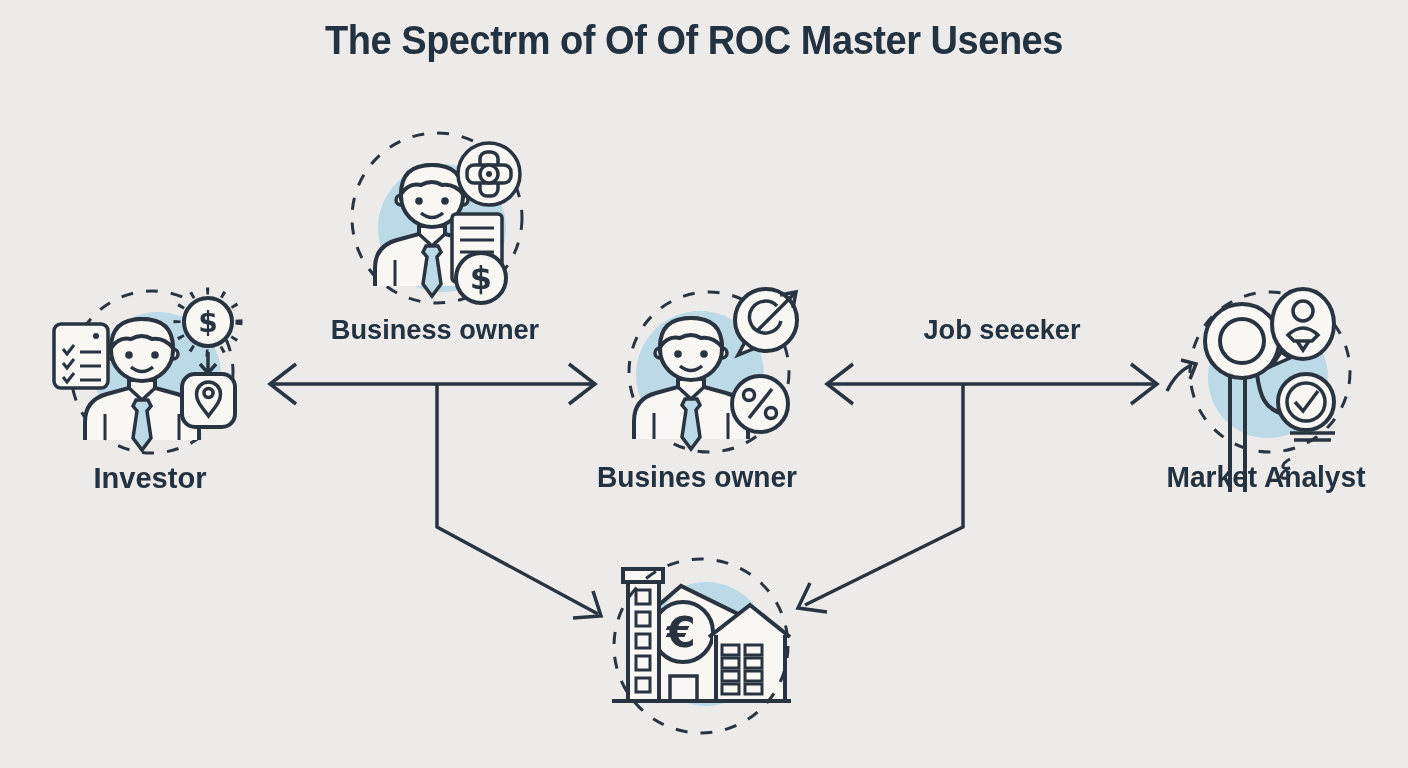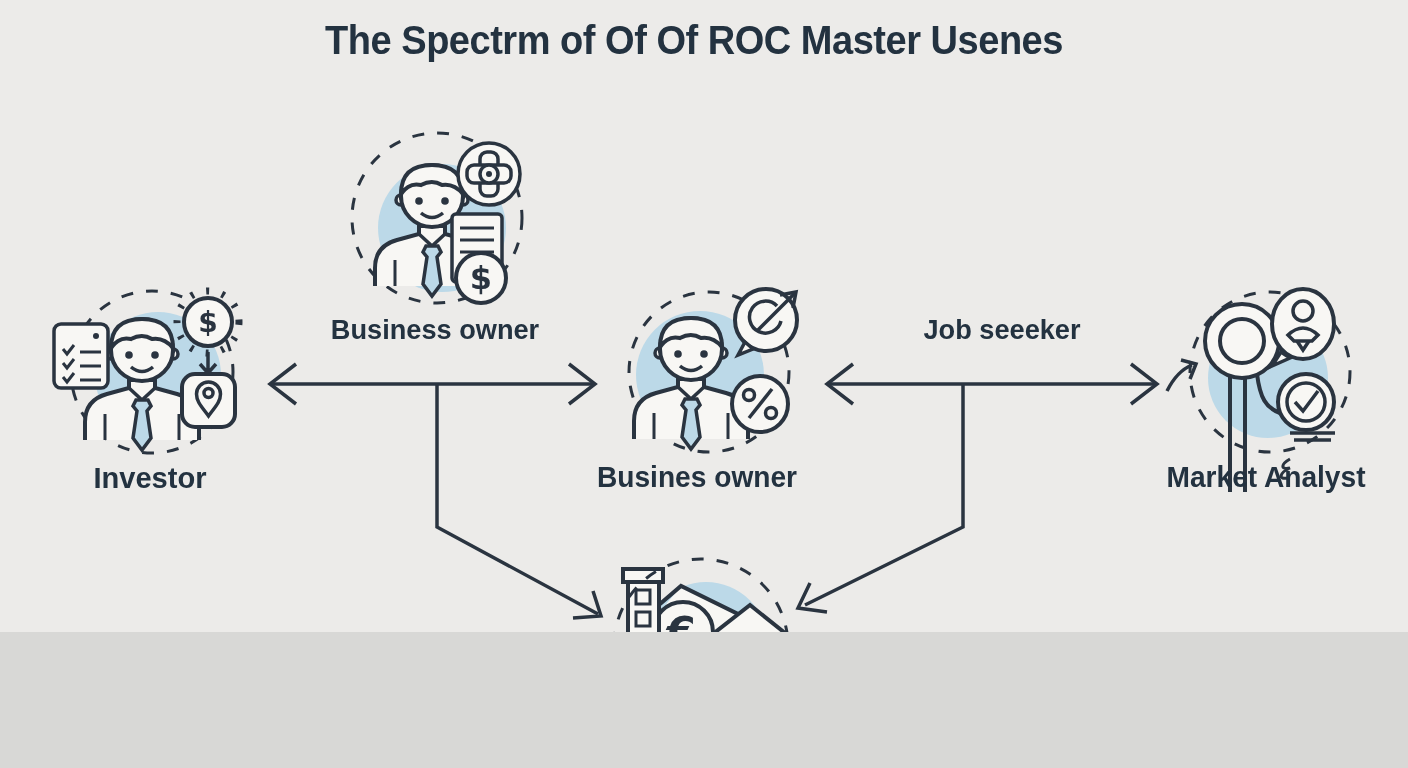--- a/index.html
+++ b/index.html
@@ -5,21 +5,21 @@
   :root{
     --background:#ECEBE9;
     --line:#2A3440;
     --text:#233240;
     --accent-blue:#BCD9E8;
     --icon-fill:#F8F7F4;
   }
   html,body{margin:0;padding:0;}
   body{background:#d8d8d6;font-family:"Liberation Sans",sans-serif;}
   .canvas{
-    position:relative;width:1408px;height:632px;overflow:hidden;
+    position:relative;width:1408px;height:768px;overflow:hidden;
     background:var(--background);
   }
   .title{
     position:absolute;left:694px;top:18px;transform:translateX(-50%) scaleX(.95);
     transform-origin:center top;white-space:nowrap;
     font-size:40px;font-weight:bold;letter-spacing:-.5px;color:var(--text);
   }
   .label{
     position:absolute;transform:translateX(-50%) scaleX(.97);transform-origin:center top;
     white-space:nowrap;font-weight:bold;color:var(--text);

